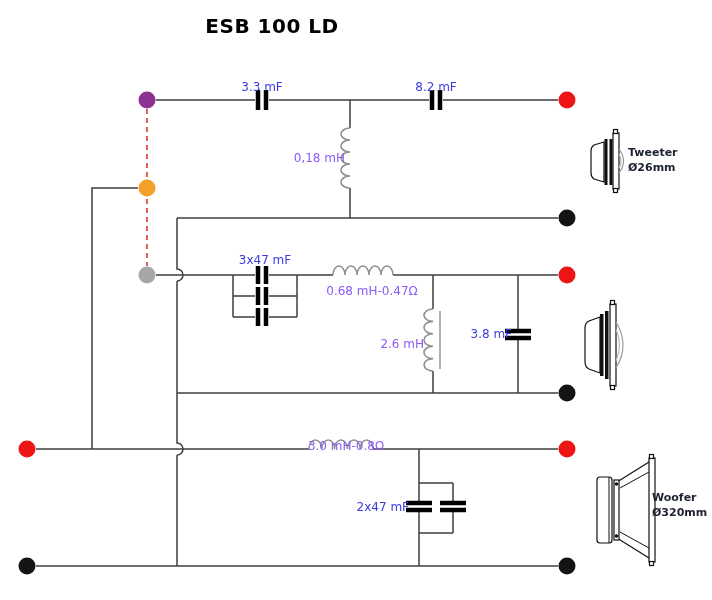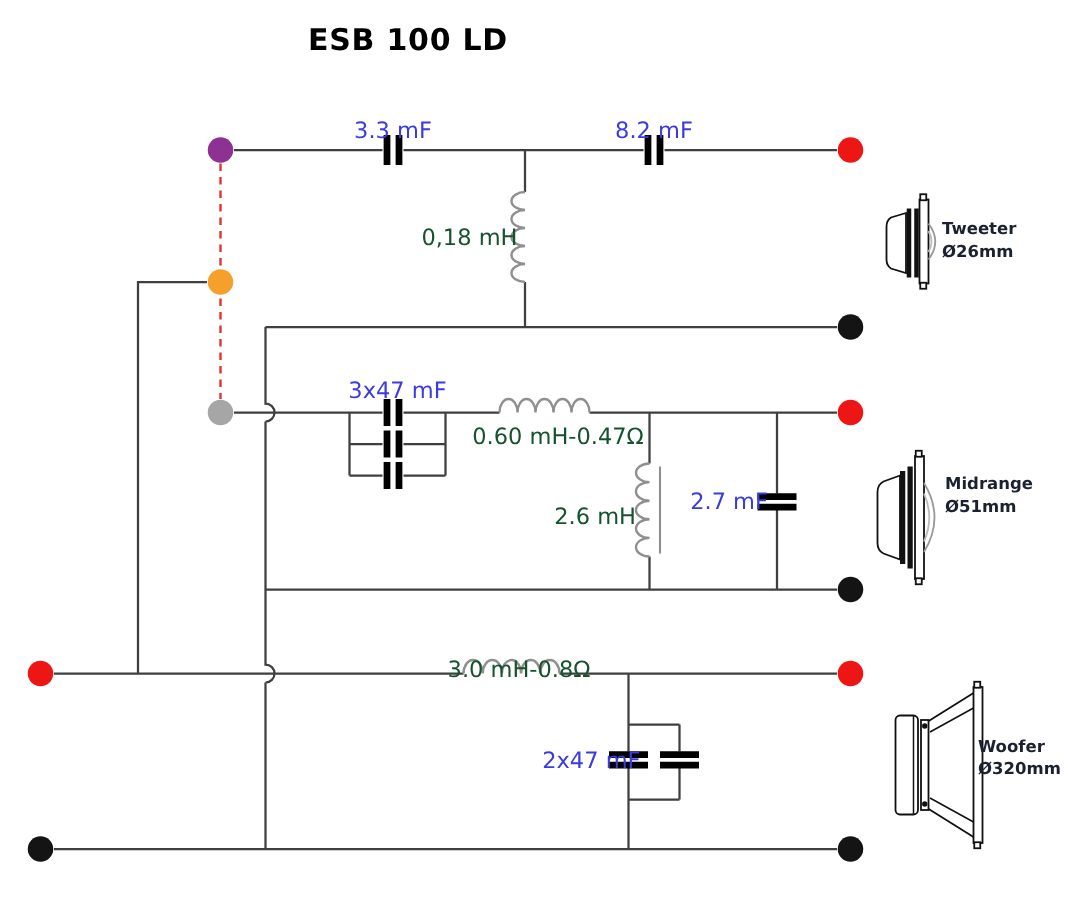--- a/index.html
+++ b/index.html
@@ -5,25 +5,25 @@
   html,body{margin:0;padding:0;background:#fff;}
   .stage{
     position:relative; width:712px; height:600px; background:#ffffff;
     font-family:"DejaVu Sans","Liberation Sans",sans-serif; overflow:hidden;
   }
   .title{
     position:absolute; left:272px; top:26px; transform:translate(-50%,-50%);
     font-size:20px; font-weight:bold; color:#000; white-space:nowrap;
     letter-spacing:0.5px;
   }
-  .lbl{position:absolute; font-size:15px; white-space:nowrap;}
+  .lbl{position:absolute; font-size:12px; white-space:nowrap;}
   .lbl.center{transform:translate(-50%,-50%);}
   .lbl.rightal{transform:translate(-100%,-50%);}
   .cap-lbl{color:#3B3BDF;}
-  .ind-lbl{color:#14532d;}
+  .ind-lbl{color:#8b5cf6;}
   .drv{
     position:absolute; font-size:11px; font-weight:bold; color:#1B2130;
     line-height:15px; white-space:nowrap;
   }
   svg{position:absolute; left:0; top:0;}
 </style>
 </head>
 <body>
 
 <div class="stage">
@@ -127,33 +127,29 @@
       <rect x="597" y="477" width="15" height="66" rx="3" fill="#fff"></rect>
       <path d="M609,477 V543" stroke-width="1"></path>
     </g>
   </svg>
 
   <span class="lbl center cap-lbl" style="left:262px; top:87px;">3.3 mF</span>
   <span class="lbl center cap-lbl" style="left:436px; top:87px;">8.2 mF</span>
   <span class="lbl rightal ind-lbl" style="left:345px; top:158px;">0,18 mH</span>
 
   <span class="lbl center cap-lbl" style="left:265px; top:260px;">3x47 mF</span>
-  <span class="lbl center ind-lbl" style="left:372px; top:291px;">0.60 mH-0.47Ω</span>
+  <span class="lbl center ind-lbl" style="left:372px; top:291px;">0.68 mH-0.47Ω</span>
   <span class="lbl rightal ind-lbl" style="left:424px; top:344px;">2.6 mH</span>
-  <span class="lbl rightal cap-lbl" style="left:512px; top:334px;">2.7 mF</span>
+  <span class="lbl rightal cap-lbl" style="left:512px; top:334px;">3.8 mF</span>
 
   <span class="lbl center ind-lbl" style="left:346px; top:434px;margin-top:12px;">3.0 mH-0.8Ω</span>
-  <span class="lbl rightal cap-lbl" style="left:409px; top:507px;margin-left:18px;">2x47 mF</span>
+  <span class="lbl rightal cap-lbl" style="left:409px; top:507px;">2x47 mF</span>
 
   <div class="drv" style="left:628px; top:145px;">
     <div>Tweeter</div>
     <div>Ø26mm</div>
-  </div>
-  <div class="drv" style="left:630px; top:315px;">
-    <div>Midrange</div>
-    <div>Ø51mm</div>
   </div>
   <div class="drv" style="left:652px; top:490px;">
     <div>Woofer</div>
     <div>Ø320mm</div>
   </div>
 
 </div>
 
 </body></html>

